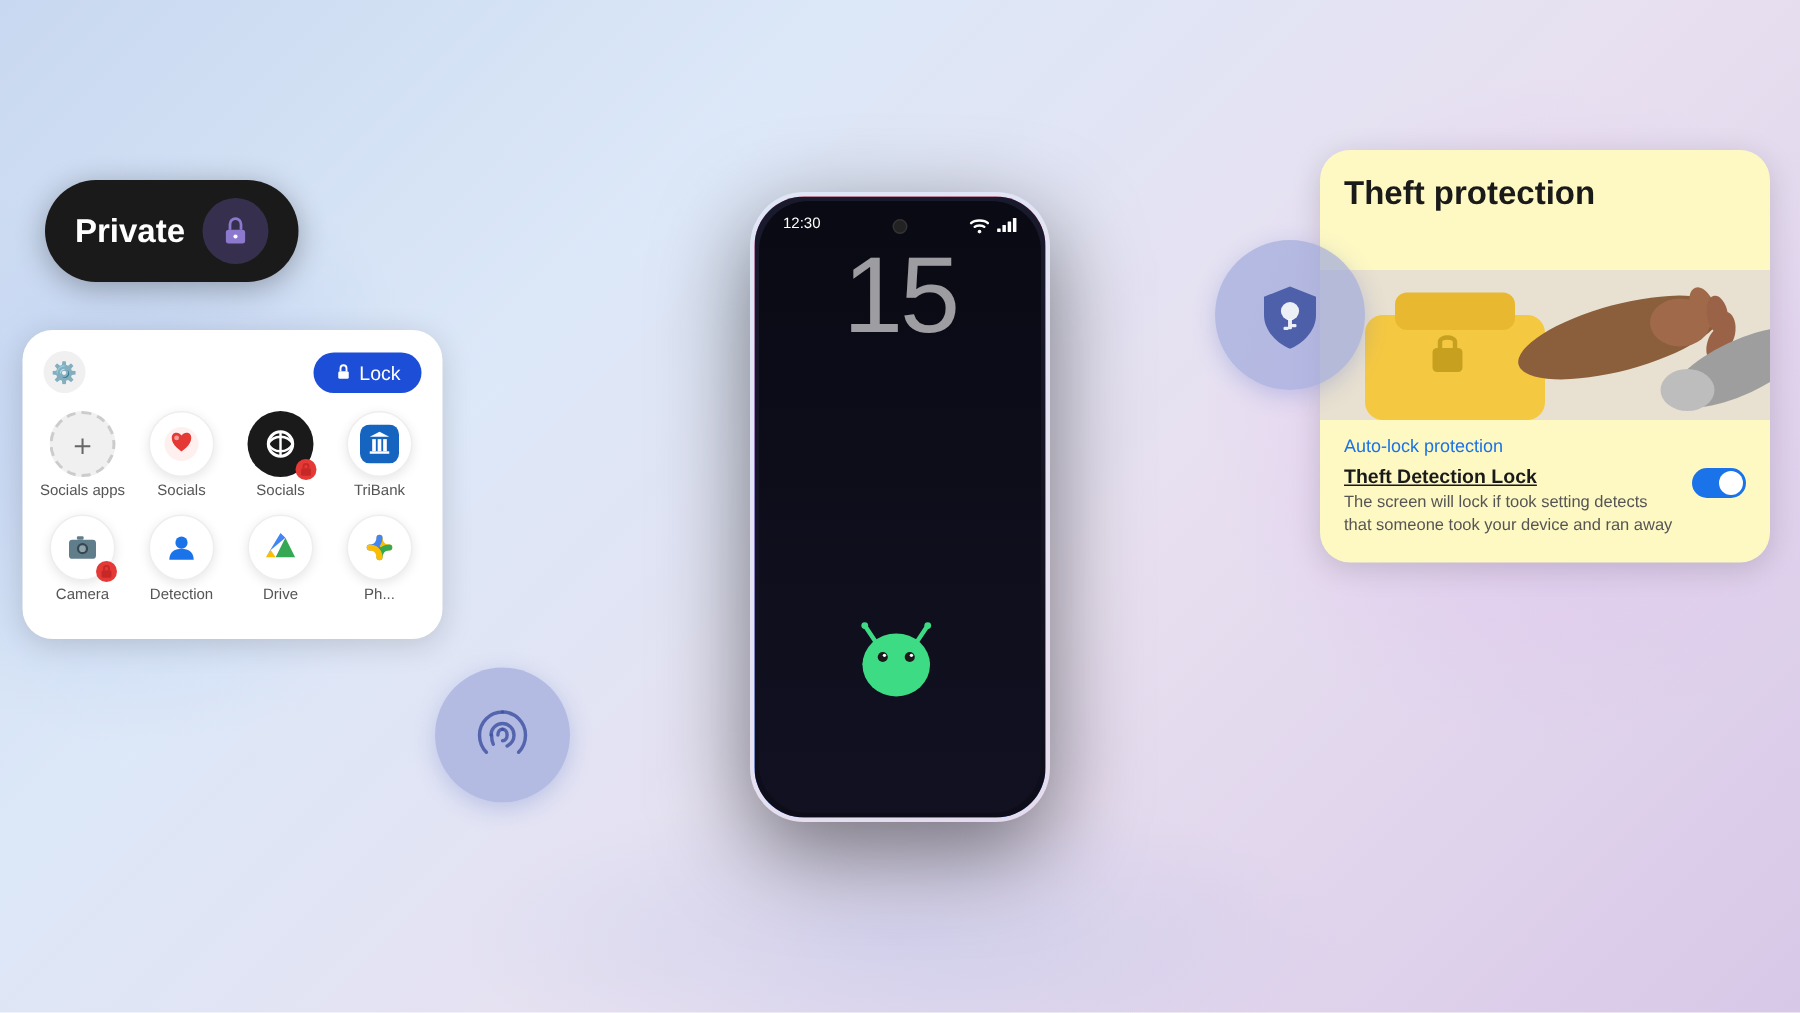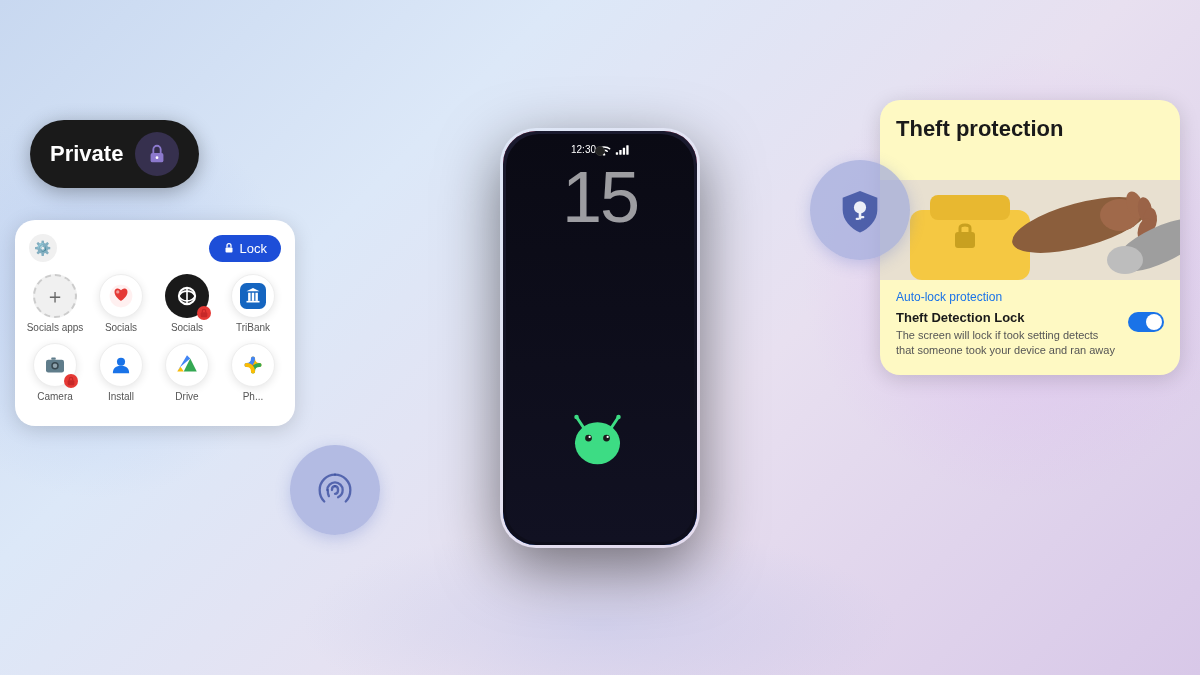--- a/index.html
+++ b/index.html
@@ -80,21 +80,21 @@
       border-radius: 33px;
       overflow: hidden;
       display: flex;
       flex-direction: column;
       align-items: center;
     }
 
     .phone-status-bar {
       width: 100%;
       display: flex;
-      justify-content: center;
+      justify-content: space-between;
       align-items: center;
       padding: 10px 16px 5px;
       color: white;
       font-size: 11px;
       font-weight: 500;
     }
 
     .phone-camera {
       width: 10px;
       height: 10px;
@@ -385,20 +385,21 @@
       align-items: flex-start;
       justify-content: space-between;
       gap: 10px;
     }
 
     .theft-detection-text h4 {
       font-size: 13px;
       font-weight: 600;
       color: #1a1a1a;
       margin-bottom: 3px;
+      text-decoration: underline;
     }
 
     .theft-detection-text p {
       font-size: 11px;
       color: #555;
       line-height: 1.4;
     }
 
     .toggle-on {
       width: 36px;
@@ -522,21 +523,21 @@
       </div>
       <span class="app-name">Camera</span>
     </div>
     <div class="app-item">
       <div class="app-icon contacts">
         <svg width="26" height="26" viewBox="0 0 32 32">
           <circle cx="16" cy="12" r="5" fill="#1a73e8"></circle>
           <path d="M6 26 C6 20 10 17 16 17 C22 17 26 20 26 26" fill="#1a73e8"></path>
         </svg>
       </div>
-      <span class="app-name">Install</span>
+      <span class="app-name">Detection</span>
     </div>
     <div class="app-item">
       <div class="app-icon drive">
         <svg width="26" height="26" viewBox="0 0 32 32">
           <path d="M16 4 L28 24 L4 24 Z" fill="none"></path>
           <path d="M16 5 L26 22 L6 22 Z" fill="none" stroke="none"></path>
 
           <polygon points="16,6 5,25 8,25 16,11 24,25 27,25" fill="none"></polygon>
           <polygon points="4,24 12,24 8,18" fill="#fbbc04"></polygon>
           <polygon points="20,8 12,24 28,24" fill="#34a853"></polygon>

